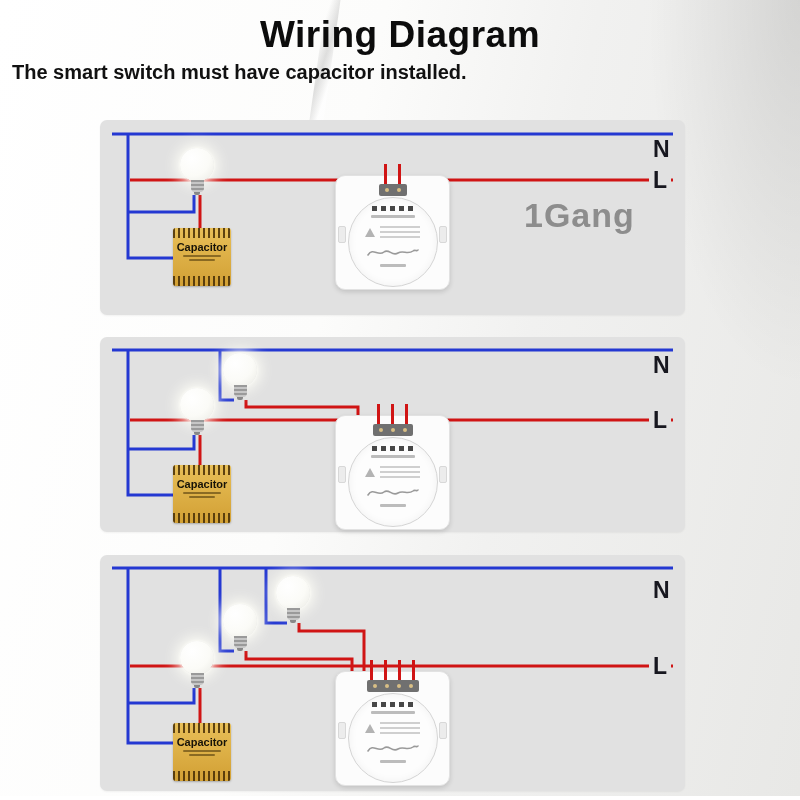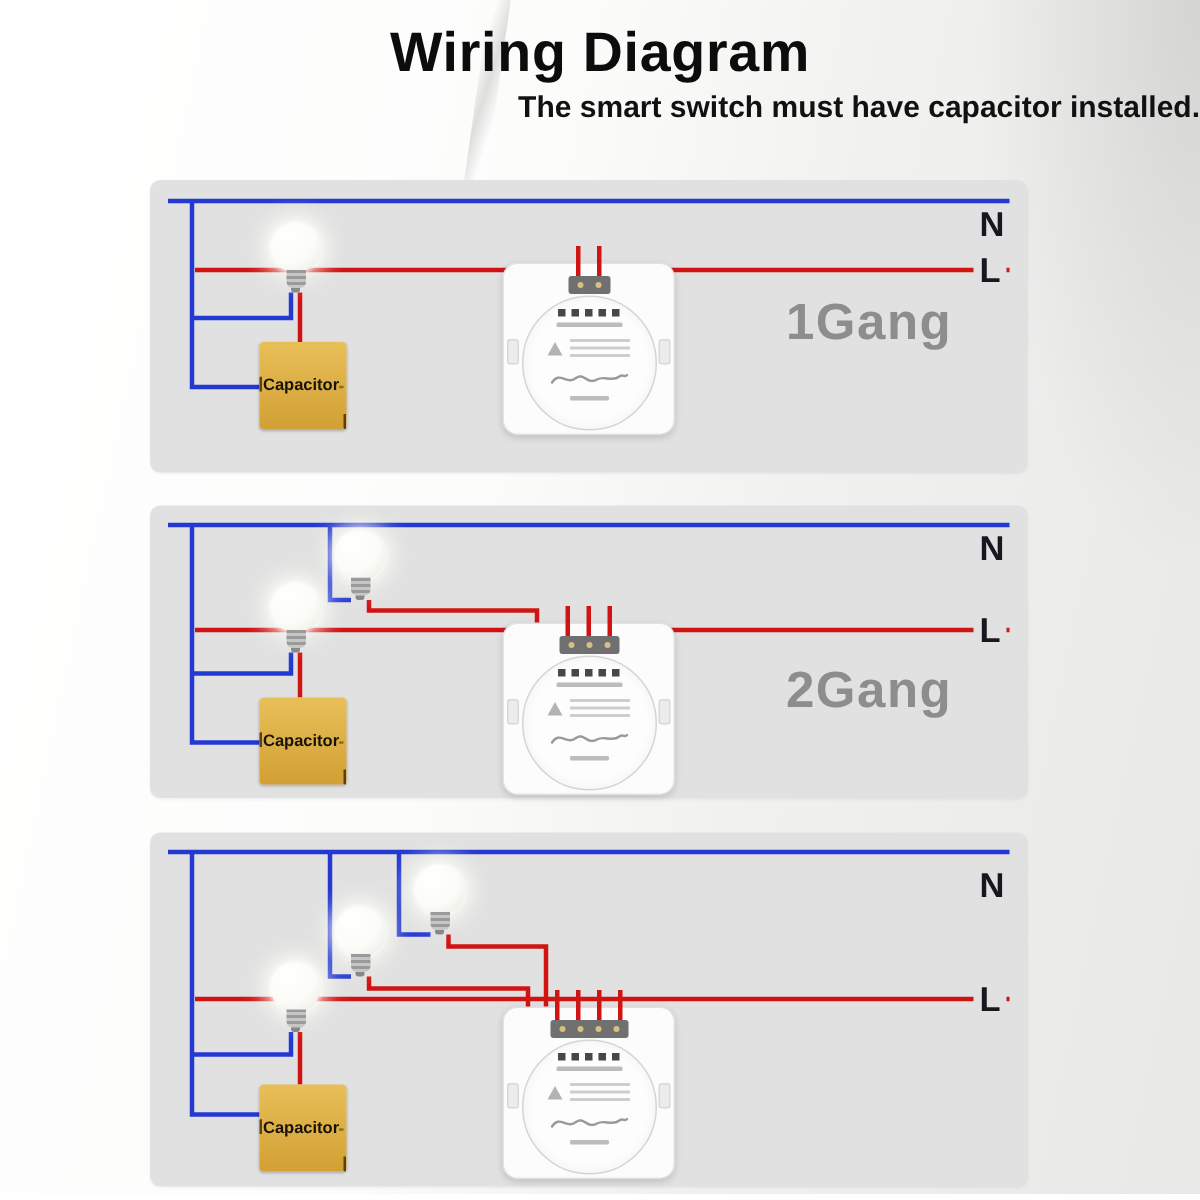--- a/index.html
+++ b/index.html
@@ -8,22 +8,22 @@
     background:linear-gradient(102deg,#ffffff 0%,#fcfcfb 40%,#f1f1f0 62%,#e8e8e6 100%);}
   
   .crease{position:absolute;left:318px;top:-6px;width:14px;height:132px;
     background:linear-gradient(100deg,rgba(0,0,0,0) 15%,rgba(0,0,0,0.12) 48%,rgba(255,255,255,0.55) 80%);
     transform:rotate(8deg);}
   .shade-right{position:absolute;right:0;top:0;width:150px;height:380px;
     background:radial-gradient(ellipse at 100% 0%,rgba(0,0,0,0.10),rgba(0,0,0,0) 72%);}
   
   .title{position:absolute;left:0;right:0;top:14px;text-align:center;
     font-size:37px;font-weight:700;color:#0c0c0c;letter-spacing:.5px;}
-  .subtitle{position:absolute;left:0;right:0;top:61px;text-align:right;
-    font-size:20px;font-weight:700;color:#111;}
+  .subtitle{position:absolute;left:0;right:0;top:61px;text-align:left;
+    font-size:20px;font-weight:700;color:#111;padding-left:12px;}
   
   .panel{position:absolute;left:100px;width:585px;background:#e1e1e1;border-radius:7px;
     box-shadow:0 1px 2px rgba(0,0,0,0.05);}
   .wires{position:absolute;left:0;top:0;}
   .wires path{fill:none;stroke-width:3;}
   .blue{stroke:#2438d2;}
   .red{stroke:#d01414;}
   .nl{position:absolute;font-size:23px;font-weight:700;color:#17171f;line-height:1;}
   .n-label{left:553px;}
   .l-label{left:549px;background:#e1e1e1;padding:1px 4px;}
@@ -33,21 +33,21 @@
   .globe{width:34px;height:34px;border-radius:50%;
     background:radial-gradient(circle at 35% 30%,#ffffff 0%,#fbfbf7 55%,#e9e9e3 100%);
     box-shadow:0 0 14px 4px rgba(255,255,248,0.95),0 0 3px rgba(255,255,255,1);}
   .screw{width:13px;height:12px;margin:-2px auto 0;
     background:repeating-linear-gradient(180deg,#9a9a9a 0 2px,#c6c6c6 2px 4px);
     border-radius:0 0 4px 4px;}
   .tip{width:6px;height:3px;margin:0 auto;background:#888;border-radius:0 0 2px 2px;}
   
   .capacitor{position:absolute;left:73px;width:58px;height:58px;border-radius:3px;
     background:linear-gradient(180deg,#e8bf58,#d2a034);box-shadow:0 1px 2px rgba(0,0,0,.25);
-    display:flex;flex-direction:row;align-items:center;box-sizing:border-box;justify-content:space-between;}
+    display:flex;flex-direction:column;align-items:center;box-sizing:border-box;justify-content:space-between;}
   .cap-pins{width:100%;height:10px;
     background:repeating-linear-gradient(90deg,rgba(70,45,5,.85) 0 2px,rgba(0,0,0,0) 2px 5px);}
   .cap-pins.top{border-radius:3px 3px 0 0;margin-bottom:3px;}
   .cap-pins.bottom{margin-top:auto;border-radius:0 0 3px 3px;}
   .cap-label{font-size:11px;font-weight:700;color:#171308;}
   .cap-line{height:2px;background:rgba(70,50,8,.55);border-radius:1px;margin-top:2px;}
   .cw1{width:38px}.cw2{width:26px}
   
   .sw{position:absolute;left:235px;width:115px;height:115px;background:#fcfcfc;
     border:1px solid #e2e2e2;border-radius:10px;box-shadow:0 2px 5px rgba(0,0,0,.14);box-sizing:border-box;}
@@ -206,21 +206,20 @@
         </div>
         <svg class="squig" width="56" height="16" viewBox="0 0 56 16">
           <path d="M3 11 C8 3 13 13 19 8 C24 4 27 13 33 9 C38 6 43 11 48 7 C50 5 52 8 53 6" stroke="#9a9a9a" fill="none" stroke-width="1.6" stroke-linecap="round"></path>
         </svg>
         <div class="d-bar" style="width:26px"></div>
       </div>
     </div>
 
     <div class="nl n-label" style="top:17px;">N</div>
     <div class="nl l-label" style="top:71px;">L</div>
-    <div class="gang" style="top:106px;">2Gang</div>
   </section>
 
   <section class="panel" style="top:555px;height:236px;">
     <svg class="wires" width="585" height="236" viewBox="0 0 585 236">
       <path class="blue" d="M12 13 H573"></path>
       <path class="blue" d="M28 13 V188 H73"></path>
       <path class="blue" d="M94 133 V148 H28"></path>
       <path class="blue" d="M120 14 V96 H134"></path>
       <path class="blue" d="M166 14 V68 H187"></path>
       <path class="red" d="M30 111 H573"></path>

